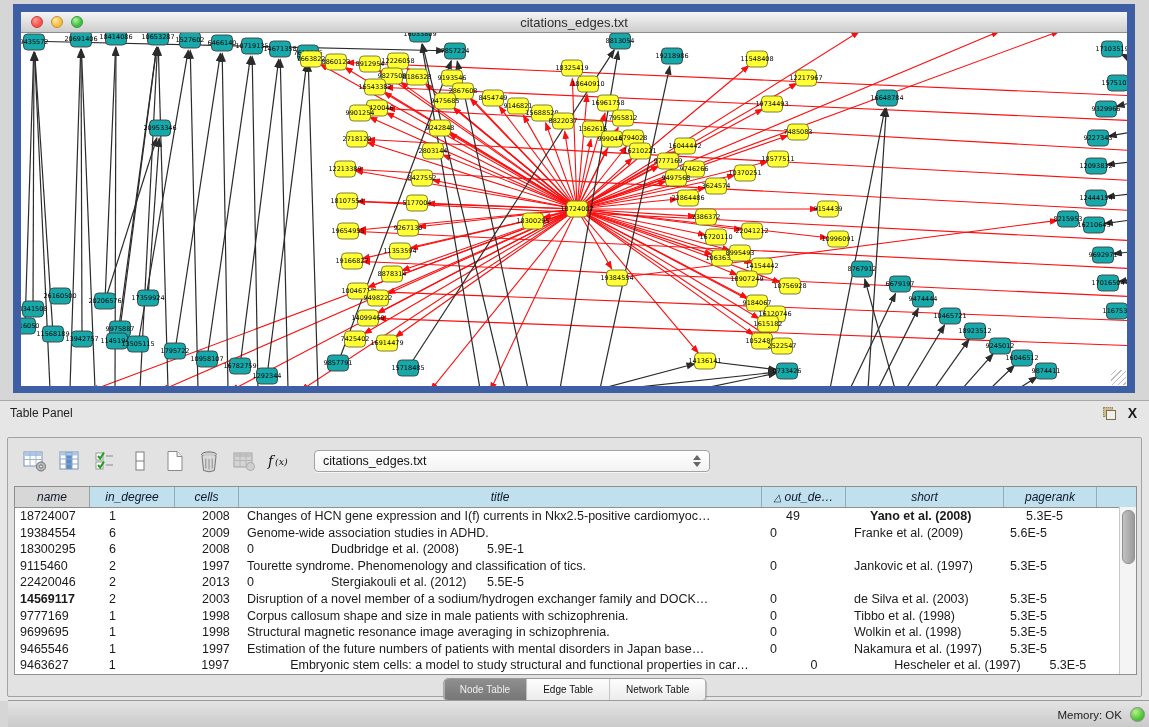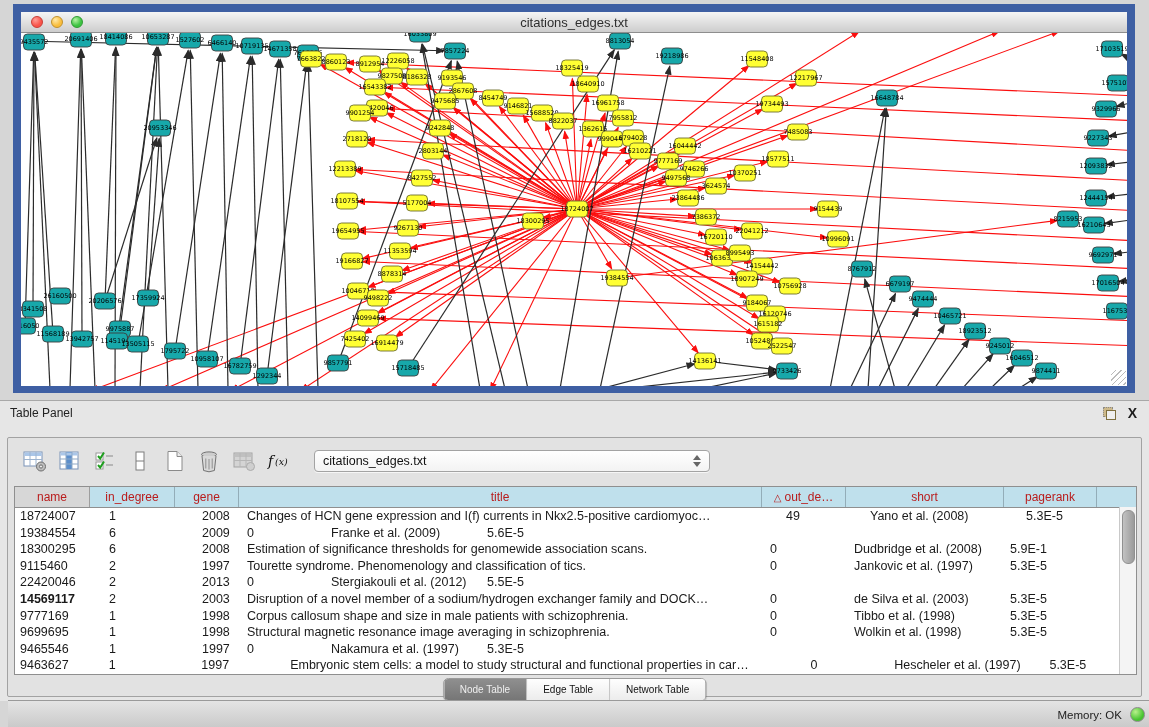--- a/index.html
+++ b/index.html
@@ -41,22 +41,22 @@
          box-shadow:0 1px 0 rgba(255,255,255,.7);}
   .combo-text{font-size:12.5px;color:#111;padding-left:8px;flex:1;}
   .combo-arrows{width:14px;margin-right:5px;display:flex;flex-direction:column;align-items:center;gap:2px;}
   .tri-up{width:0;height:0;border-left:4px solid transparent;border-right:4px solid transparent;border-bottom:5px solid #666;}
   .tri-dn{width:0;height:0;border-left:4px solid transparent;border-right:4px solid transparent;border-top:5px solid #666;}
 
   
   .dtable{position:absolute;left:6px;top:48px;width:1123px;height:189px;box-sizing:border-box;
           background:#fff;border:1px solid #8f8f8f;overflow:hidden;}
   .thead{display:flex;height:20px;border-bottom:1px solid #8f8f8f;}
-  .th{box-sizing:border-box;font-size:12px;color:#b91c1c;text-align:center;line-height:20px;
-      background:#bfe0ec;border-right:1px solid #93adb8;overflow:hidden;white-space:nowrap;}
+  .th{box-sizing:border-box;font-size:12px;color:#0f172a;text-align:center;line-height:20px;
+      background:#bfe0ec;border-right:1px solid #93adb8;overflow:hidden;white-space:nowrap;font-style:italic;}
   .th.gray{background:#d7d7d7;border-right:1px solid #9e9e9e;}
   .th .sortglyph{font-size:10px;margin-right:3px;}
   .trow{display:flex;height:16.6px;line-height:16.6px;}
   .td{box-sizing:border-box;font-size:12.5px;color:#1a1a1a;white-space:nowrap;overflow:hidden;}
   .vscroll{position:absolute;right:0;top:20px;bottom:0;width:16px;background:#f4f4f4;border-left:1px solid #c9c9c9;}
   .vthumb{position:absolute;left:2px;top:3px;width:11px;height:52px;border-radius:6px;
           background:linear-gradient(90deg,#c2c2c2,#9a9a9a);border:1px solid #909090;}
 
   
   .tabs{position:absolute;left:50%;transform:translateX(-50%);top:240px;height:21px;display:flex;
@@ -576,50 +576,50 @@
             <span class="tri-up"></span>
             <span class="tri-dn"></span>
           </span>
       </div>
     </div>
 
     <div class="dtable">
       <div class="thead" id="thead">
           <div class="th gray" style="width: 75px;">name</div>
           <div class="th" style="width: 85px;">in_degree</div>
-          <div class="th" style="width: 64px;">gene</div>
+          <div class="th" style="width: 64px;">cells</div>
           <div class="th" style="width: 523px;">title</div>
           <div class="th" style="width: 84px;"><span class="sortglyph">△</span>out_de…</div>
           <div class="th" style="width: 158px;">short</div>
           <div class="th" style="width: 93px;">pagerank</div>
           <div class="th" style="flex: 1 1 0%; border-right: none;"></div>
         </div>
       <div id="tbody">
           <div class="trow">
             <div class="td" style="width: 75px; padding-left: 5px;">18724007</div>
             <div class="td" style="width: 85px; padding-left: 19px;">1</div>
             <div class="td" style="width: 64px; padding-left: 27px;">2008</div>
             <div class="td" style="width: 523px; padding-left: 8px;">Changes of HCN gene expression and I(f) currents in Nkx2.5-positive cardiomyoc…</div>
             <div class="td" style="width: 84px; padding-left: 8px; margin-left: 16px;">49</div>
-            <div class="td" style="width: 158px; padding-left: 8px;">Yano et al. (2008)</div>
+            <div class="td" style="width: 158px; padding-left: 8px; font-weight: bold;">Yano et al. (2008)</div>
             <div class="td" style="width: 93px; padding-left: 6px;">5.3E-5</div>
           </div>
           <div class="trow">
             <div class="td" style="width: 75px; padding-left: 5px;">19384554</div>
             <div class="td" style="width: 85px; padding-left: 19px;">6</div>
             <div class="td" style="width: 64px; padding-left: 27px;">2009</div>
+            <div class="td" style="width: 523px; padding-left: 8px;">Genome-wide association studies in ADHD.</div>
             <div class="td" style="width: 84px; padding-left: 8px;">0</div>
             <div class="td" style="width: 158px; padding-left: 8px;">Franke et al. (2009)</div>
             <div class="td" style="width: 93px; padding-left: 6px;">5.6E-5</div>
           </div>
           <div class="trow">
             <div class="td" style="width: 75px; padding-left: 5px;">18300295</div>
             <div class="td" style="width: 85px; padding-left: 19px;">6</div>
             <div class="td" style="width: 64px; padding-left: 27px;">2008</div>
-            <div class="td" style="width: 523px; padding-left: 8px;">Estimation of significance thresholds for genomewide association scans.</div>
             <div class="td" style="width: 84px; padding-left: 8px;">0</div>
             <div class="td" style="width: 158px; padding-left: 8px;">Dudbridge et al. (2008)</div>
             <div class="td" style="width: 93px; padding-left: 6px;">5.9E-1</div>
           </div>
           <div class="trow">
             <div class="td" style="width: 75px; padding-left: 5px;">9115460</div>
             <div class="td" style="width: 85px; padding-left: 19px;">2</div>
             <div class="td" style="width: 64px; padding-left: 27px;">1997</div>
             <div class="td" style="width: 523px; padding-left: 8px;">Tourette syndrome. Phenomenology and classification of tics.</div>
             <div class="td" style="width: 84px; padding-left: 8px;">0</div>
@@ -658,20 +658,21 @@
             <div class="td" style="width: 64px; padding-left: 27px;">1998</div>
             <div class="td" style="width: 523px; padding-left: 8px;">Structural magnetic resonance image averaging in schizophrenia.</div>
             <div class="td" style="width: 84px; padding-left: 8px;">0</div>
             <div class="td" style="width: 158px; padding-left: 8px;">Wolkin et al. (1998)</div>
             <div class="td" style="width: 93px; padding-left: 6px;">5.3E-5</div>
           </div>
           <div class="trow">
             <div class="td" style="width: 75px; padding-left: 5px;">9465546</div>
             <div class="td" style="width: 85px; padding-left: 19px;">1</div>
             <div class="td" style="width: 64px; padding-left: 27px;">1997</div>
+            <div class="td" style="width: 523px; padding-left: 8px;">Estimation of the future numbers of patients with mental disorders in Japan base…</div>
             <div class="td" style="width: 84px; padding-left: 8px;">0</div>
             <div class="td" style="width: 158px; padding-left: 8px;">Nakamura et al. (1997)</div>
             <div class="td" style="width: 93px; padding-left: 6px;">5.3E-5</div>
           </div>
           <div class="trow">
             <div class="td" style="width: 75px; padding-left: 5px;">9463627</div>
             <div class="td" style="width: 85px; padding-left: 19px;">1</div>
             <div class="td" style="width: 64px; padding-left: 27px;">1997</div>
             <div class="td" style="width: 523px; padding-left: 8px; margin-left: 44px;">Embryonic stem cells: a model to study structural and functional properties in car…</div>
             <div class="td" style="width: 84px; padding-left: 8px;">0</div>

